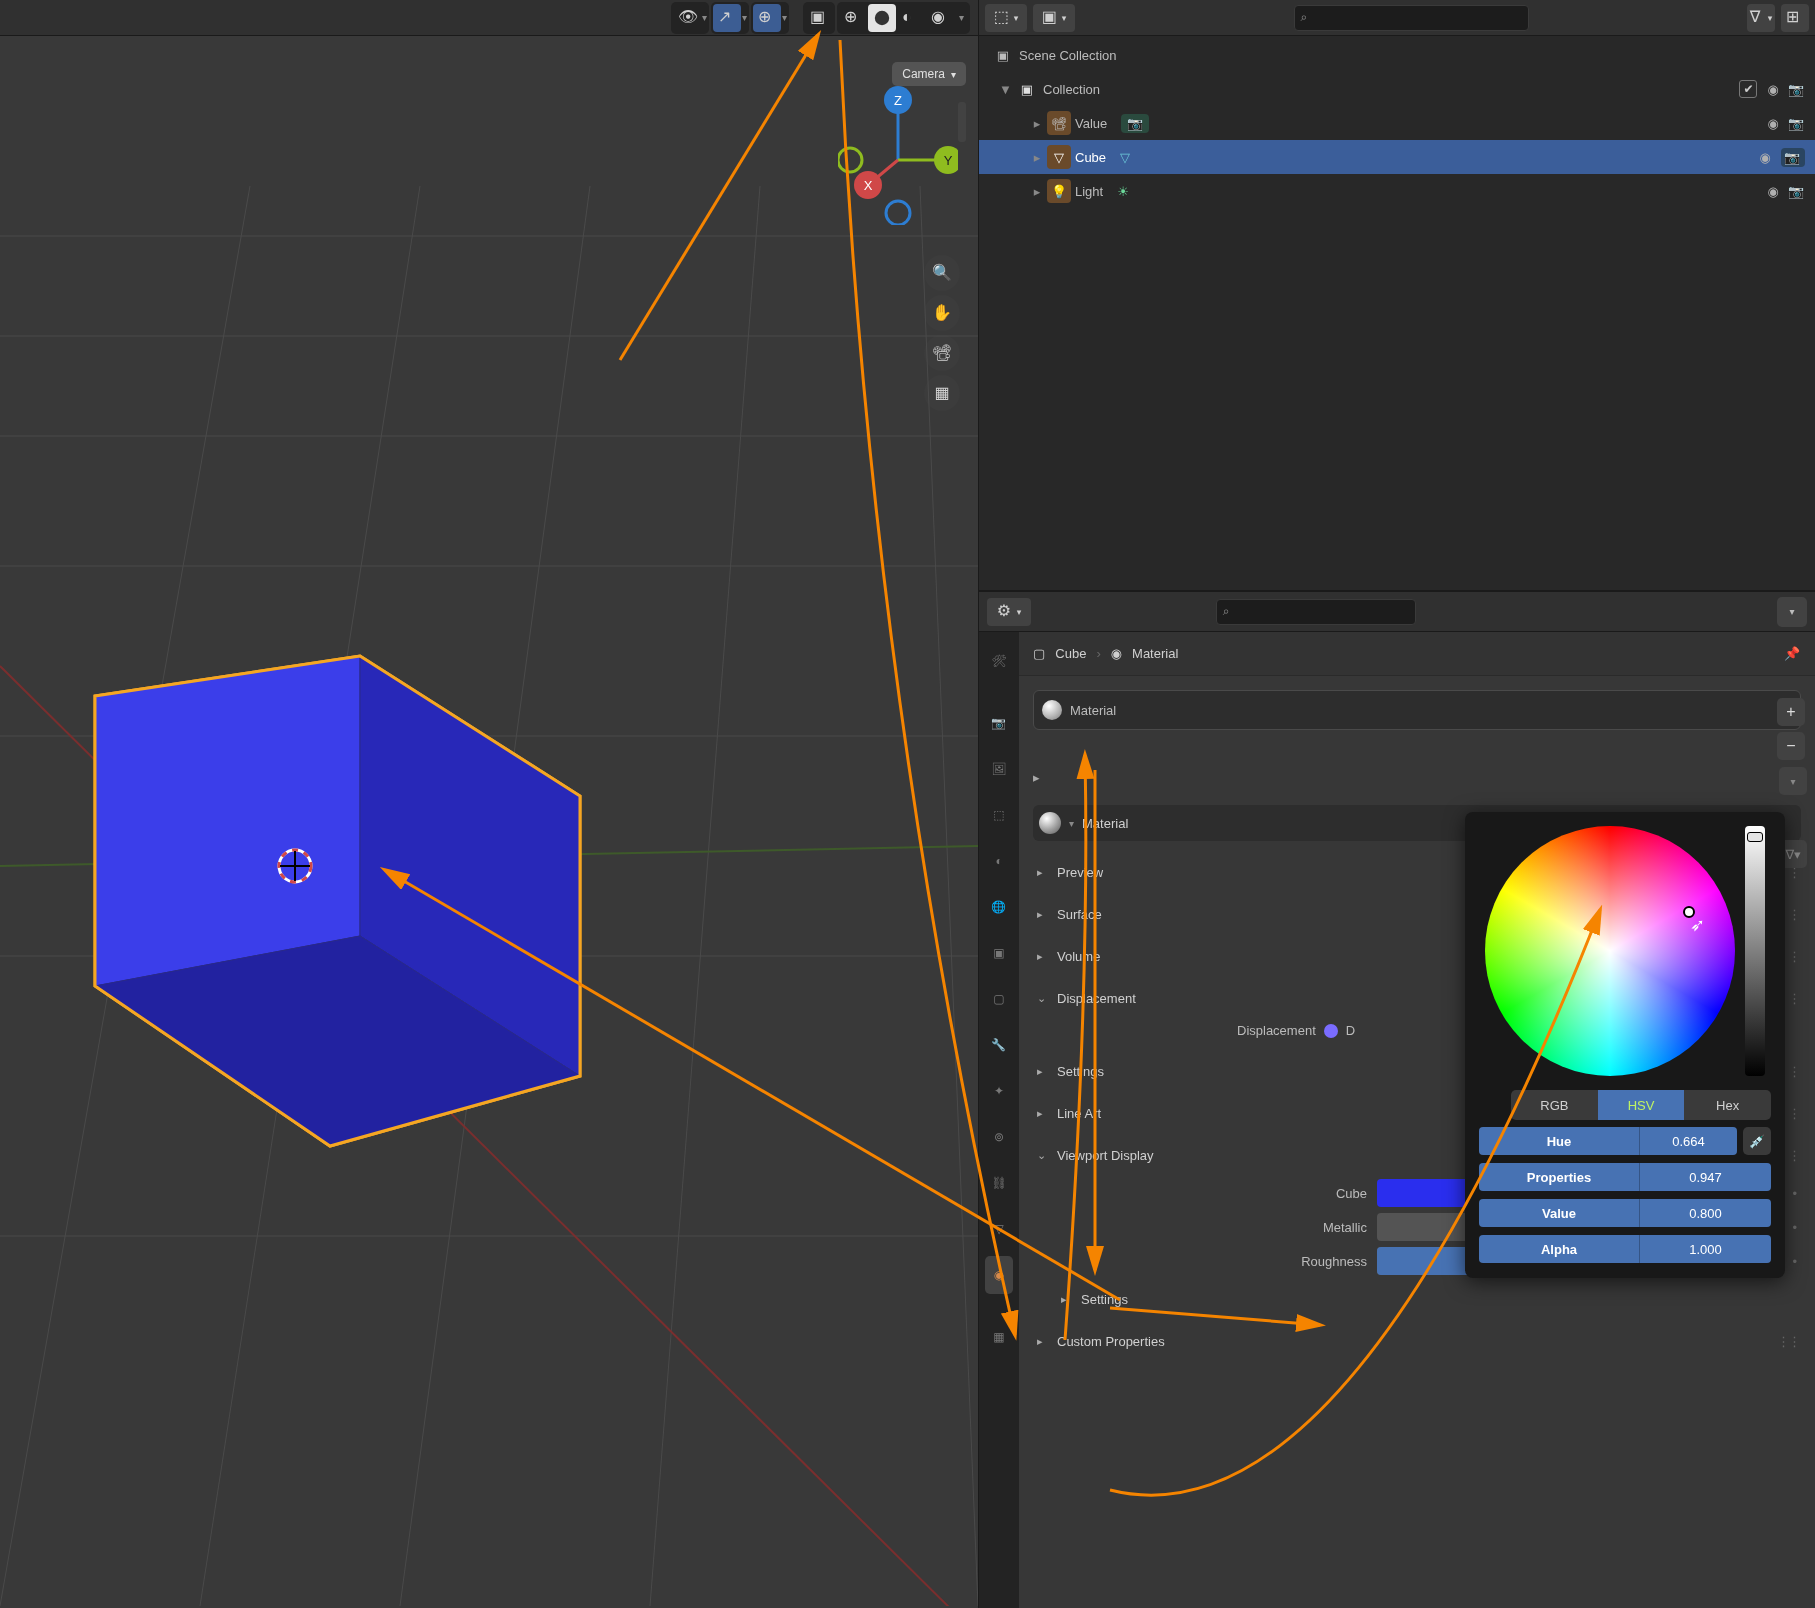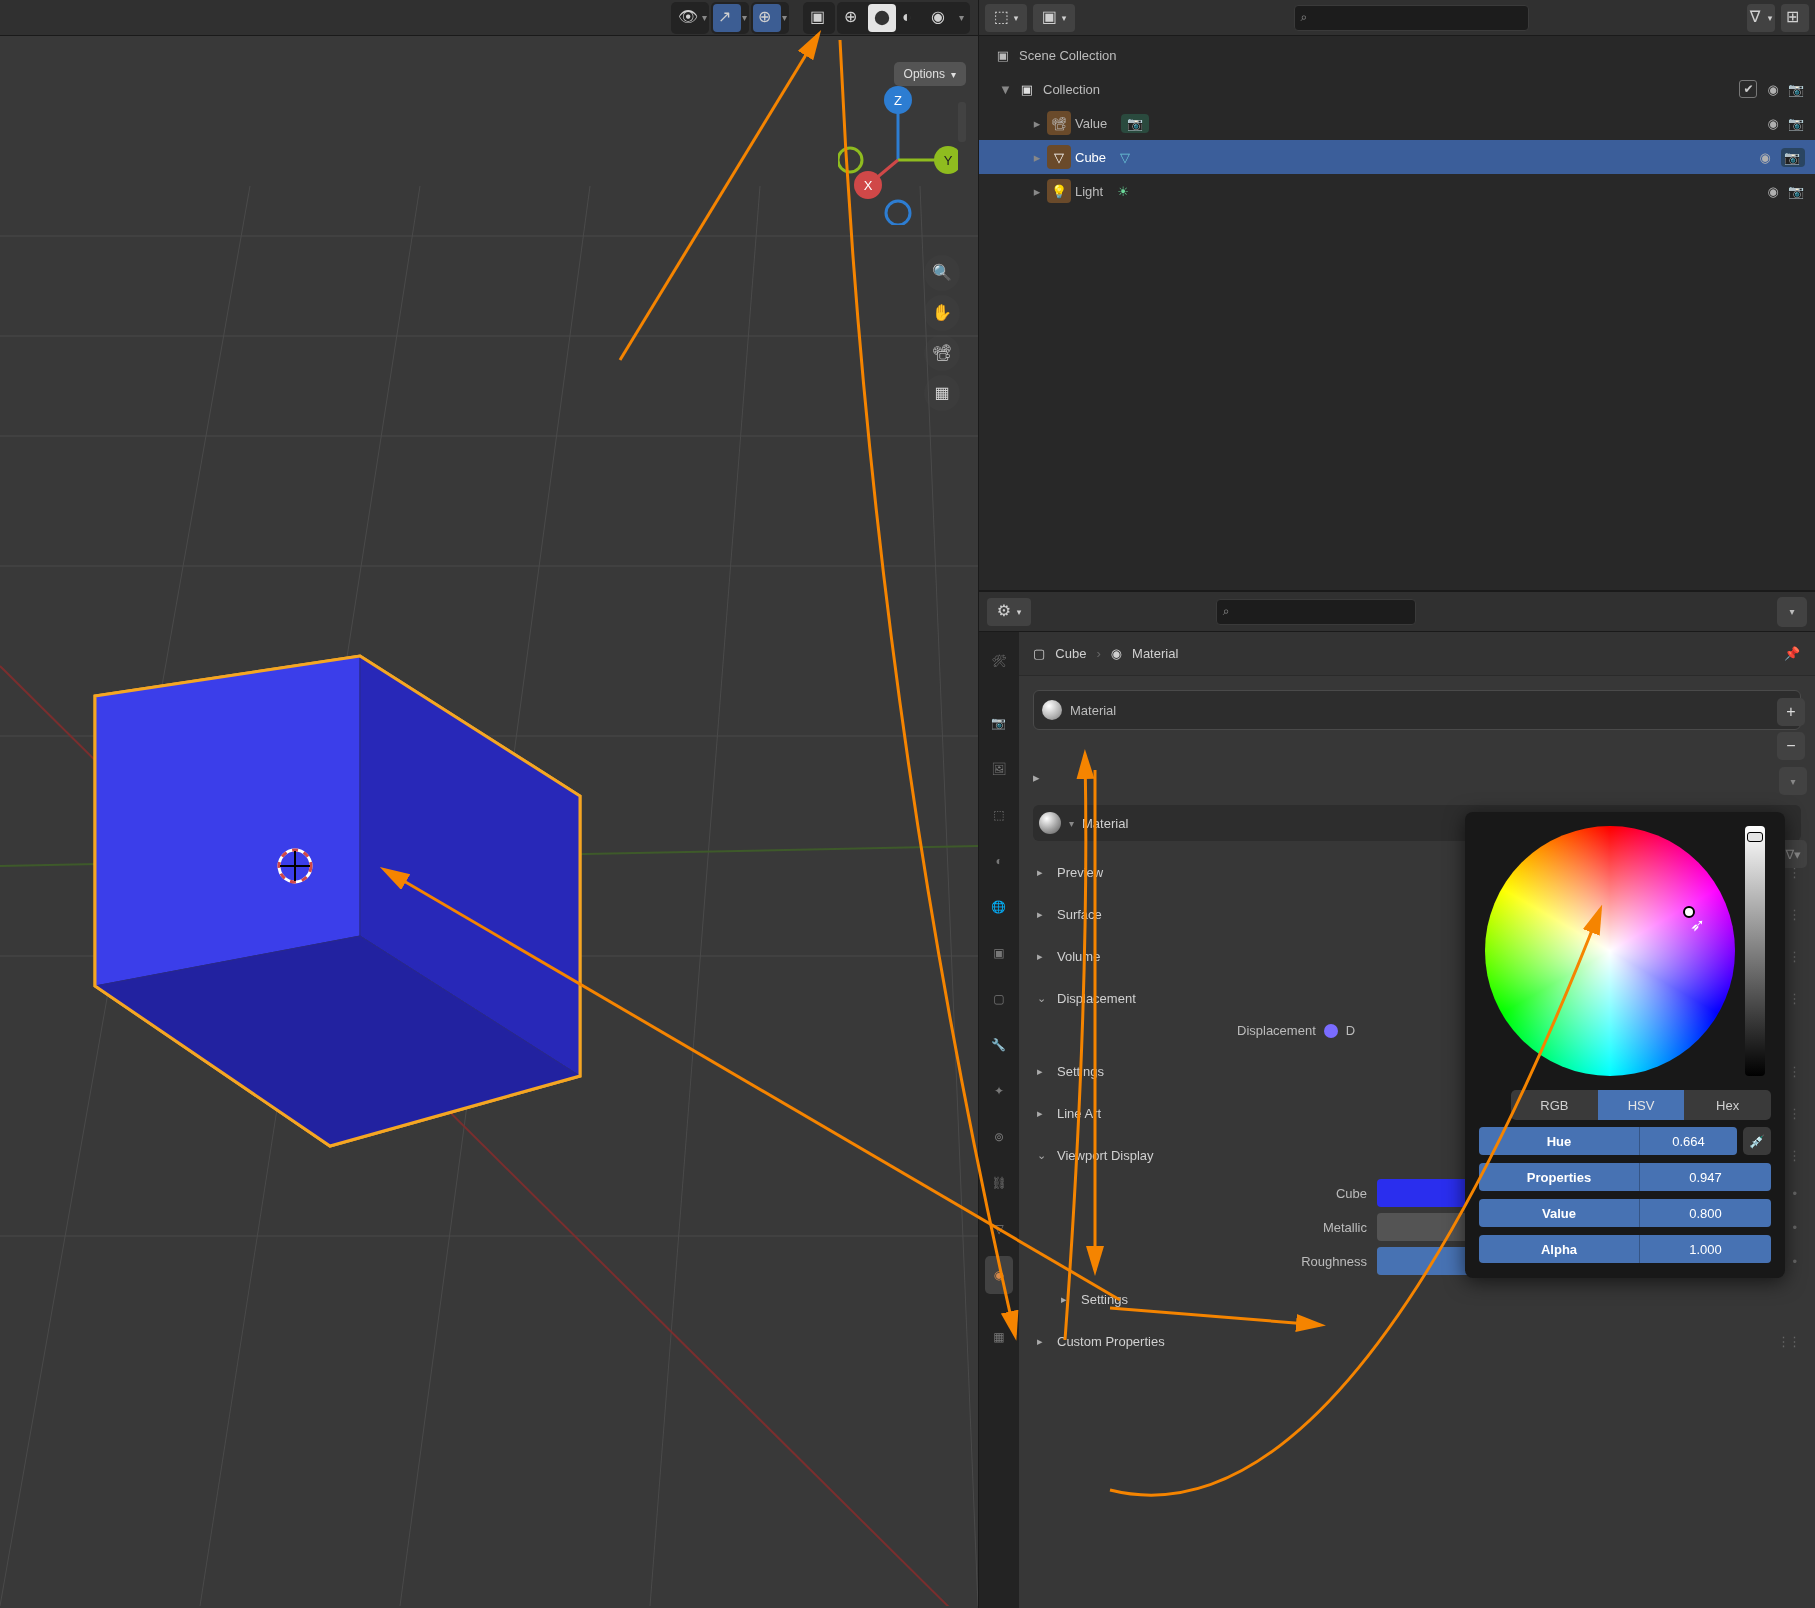--- a/index.html
+++ b/index.html
@@ -70,21 +70,21 @@
 .picker-circle-row { display: flex; gap: 10px; justify-content: center; }
 .hsv-circle { width: 250px; height: 250px; border-radius: 50%; background: radial-gradient(circle, white 0%, transparent 70%), conic-gradient(red, magenta, blue, cyan, lime, yellow, red); position:relative; }
 .hsv-circle .marker { position:absolute; width:12px; height:12px; border:2px solid #000; border-radius:50%; right:40px; top:80px; background:#fff; }
 .hsv-circle .cursor { position:absolute; right:30px; top:88px; color:#fff; font-size:18px; }
 .val-slider { width: 20px; height: 250px; background: linear-gradient(#fff, #000); border-radius: 4px; position: relative; }
 .val-slider .handle { position:absolute; top:6px; left:2px; width:16px; height:10px; border:1px solid #000; border-radius:3px; background:#e4e4e4; }
 .mode-tabs { display: flex; margin-top: 14px; }
 .mode-tabs div { flex:1; height:30px; display:flex; align-items:center; justify-content:center; background:#3a3a3a; color:#d0d0d0; cursor:pointer; }
 .mode-tabs div:first-child { border-radius:5px 0 0 5px;margin-left:32px; }
 .mode-tabs div:last-child { border-radius:0 5px 5px 0; }
-.mode-tabs div.active { background:#4772b3; color:#e5e5e5; }
+.mode-tabs div.active { background:#4772b3; color:#bef264; }
 .hsv-row { display:flex; align-items:center; height:30px; margin-top:6px; gap:6px; }
 .hsv-joined { flex:1; display:flex; }
 .hsv-joined .a { flex:0 0 160px; background:#4772b3; height:28px; border-radius:4px 0 0 4px; display:flex; align-items:center; justify-content:center; color:#fff;font-weight:bold; }
 .hsv-joined .b { flex:1; background:#4772b3; height:28px; border-radius:0 4px 4px 0; display:flex; align-items:center; justify-content:center; color:#fff; border-left:1px solid rgba(0,0,0,0.25); }
 .eyedrop { width:28px; height:28px; background:#3a3a3a; border-radius:5px; display:flex; align-items:center; justify-content:center; }
 .glyph { font-size: 16px; line-height: 1; }
 .checkbox { width:18px; height:18px; border:1px solid #777; background:#2a2a2a; border-radius:3px; display:inline-flex; align-items:center; justify-content:center; color:#ccc; font-size:12px; }
 .checkbox.on::after { content:"✔"; }
 .eye { color:#b0b0b0; }
 .cam { color:#b0b0b0; }
@@ -135,21 +135,21 @@
           <span class="glyph">◐</span>
         </div>
       <div class="vp-hdr-btn">
           <span class="glyph">◉</span>
         </div>
       <div style="color:#888;font-size:10px;padding:0 4px">▾</div>
     </div>
   </div>
 
   <div style="position:absolute;right:12px;top:52px;" class="options-btn">
-    <span>Options</span>
+    <span>Camera</span>
     <span style="font-size:10px">▾</span>
   </div>
 
   <div style="position:absolute;right:12px;top:102px;width:8px;height:40px;background:#424242;border-radius:3px"></div>
 
   <div class="nav-gizmo">
     <svg width="120" height="140" viewBox="0 0 120 140">
       <line x1="60" y1="75" x2="60" y2="15" stroke="#2d7dd2" stroke-width="3"></line>
       <line x1="60" y1="75" x2="110" y2="75" stroke="#8fbc1f" stroke-width="3"></line>
       <line x1="60" y1="75" x2="30" y2="100" stroke="#d04848" stroke-width="3"></line>

